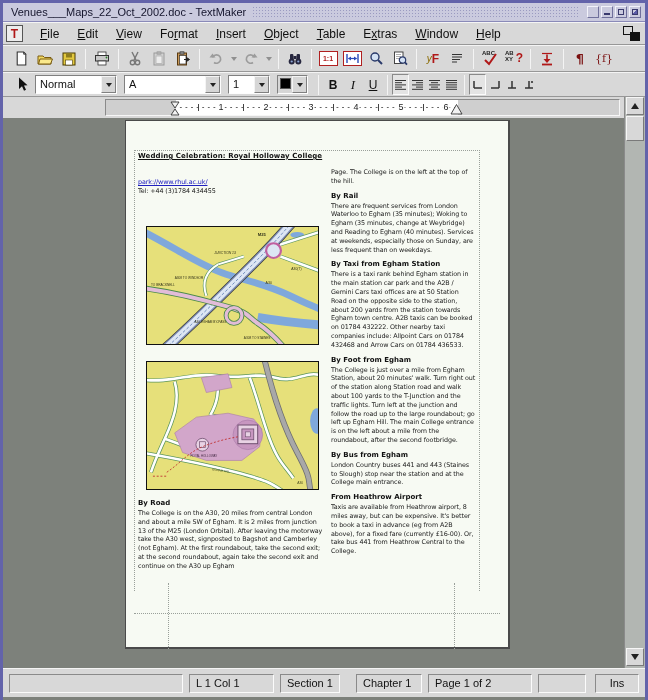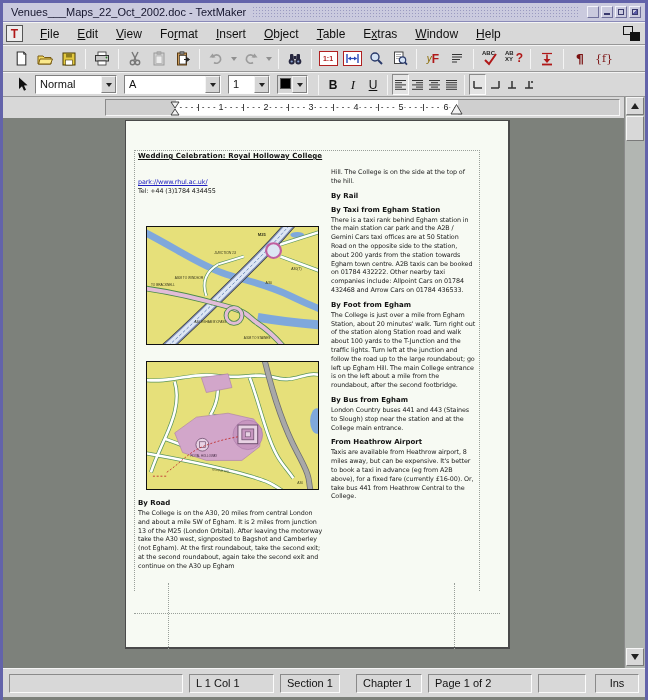--- a/index.html
+++ b/index.html
@@ -481,23 +481,24 @@
         <text transform="translate(66,110) rotate(8)" font-size="3" fill="#4a4a20">EGHAM HILL</text>
         <text x="152" y="124" font-size="3.4" fill="#4a4a20">A30</text>
       </svg>
 
       <div class="leftroad">
         <div class="doc-h" style="margin-top:0;">By Road</div>
         <div class="doc-p">The College is on the A30, 20 miles from central London and about a mile SW of Egham. It is 2 miles from junction 13 of the M25 (London Orbital). After leaving the motorway take the A30 west, signposted to Bagshot and Camberley (not Egham). At the first roundabout, take the second exit; at the second roundabout, again take the second exit and continue on the A30 up Egham</div>
       </div>
 
       <div class="rightcol">
-        <div class="doc-p">Hill. The College is on the side at the top of the hill.</div>
+        <div class="doc-p">Page. The College is on the left at the top of the hill.</div>
         <div>
           <div class="doc-h">By Rail</div>
+          <div class="doc-p">There are frequent services from London Waterloo to Egham (35 minutes); Woking to Egham (35 minutes, change at Weybridge) and Reading to Egham (40 minutes). Services at weekends, especially those on Sunday, are less frequent than on weekdays.</div>
         </div>
         <div>
           <div class="doc-h">By Taxi from Egham Station</div>
           <div class="doc-p">There is a taxi rank behind Egham station in the main station car park and the A2B / Gemini Cars taxi offices are at 50 Station Road on the opposite side to the station, about 200 yards from the station towards Egham town centre. A2B taxis can be booked on 01784 432222. Other nearby taxi companies include: Allpoint Cars on 01784 432468 and Arrow Cars on 01784 436533.</div>
         </div>
         <div>
           <div class="doc-h">By Foot from Egham</div>
           <div class="doc-p">The College is just over a mile from Egham Station, about 20 minutes' walk. Turn right out of the station along Station road and walk about 100 yards to the T-Junction and the traffic lights. Turn left at the junction and follow the road up to the large roundabout; go left up Egham Hill. The main College entrance is on the left about a mile from the roundabout, after the second footbridge.</div>
         </div>
         <div>

